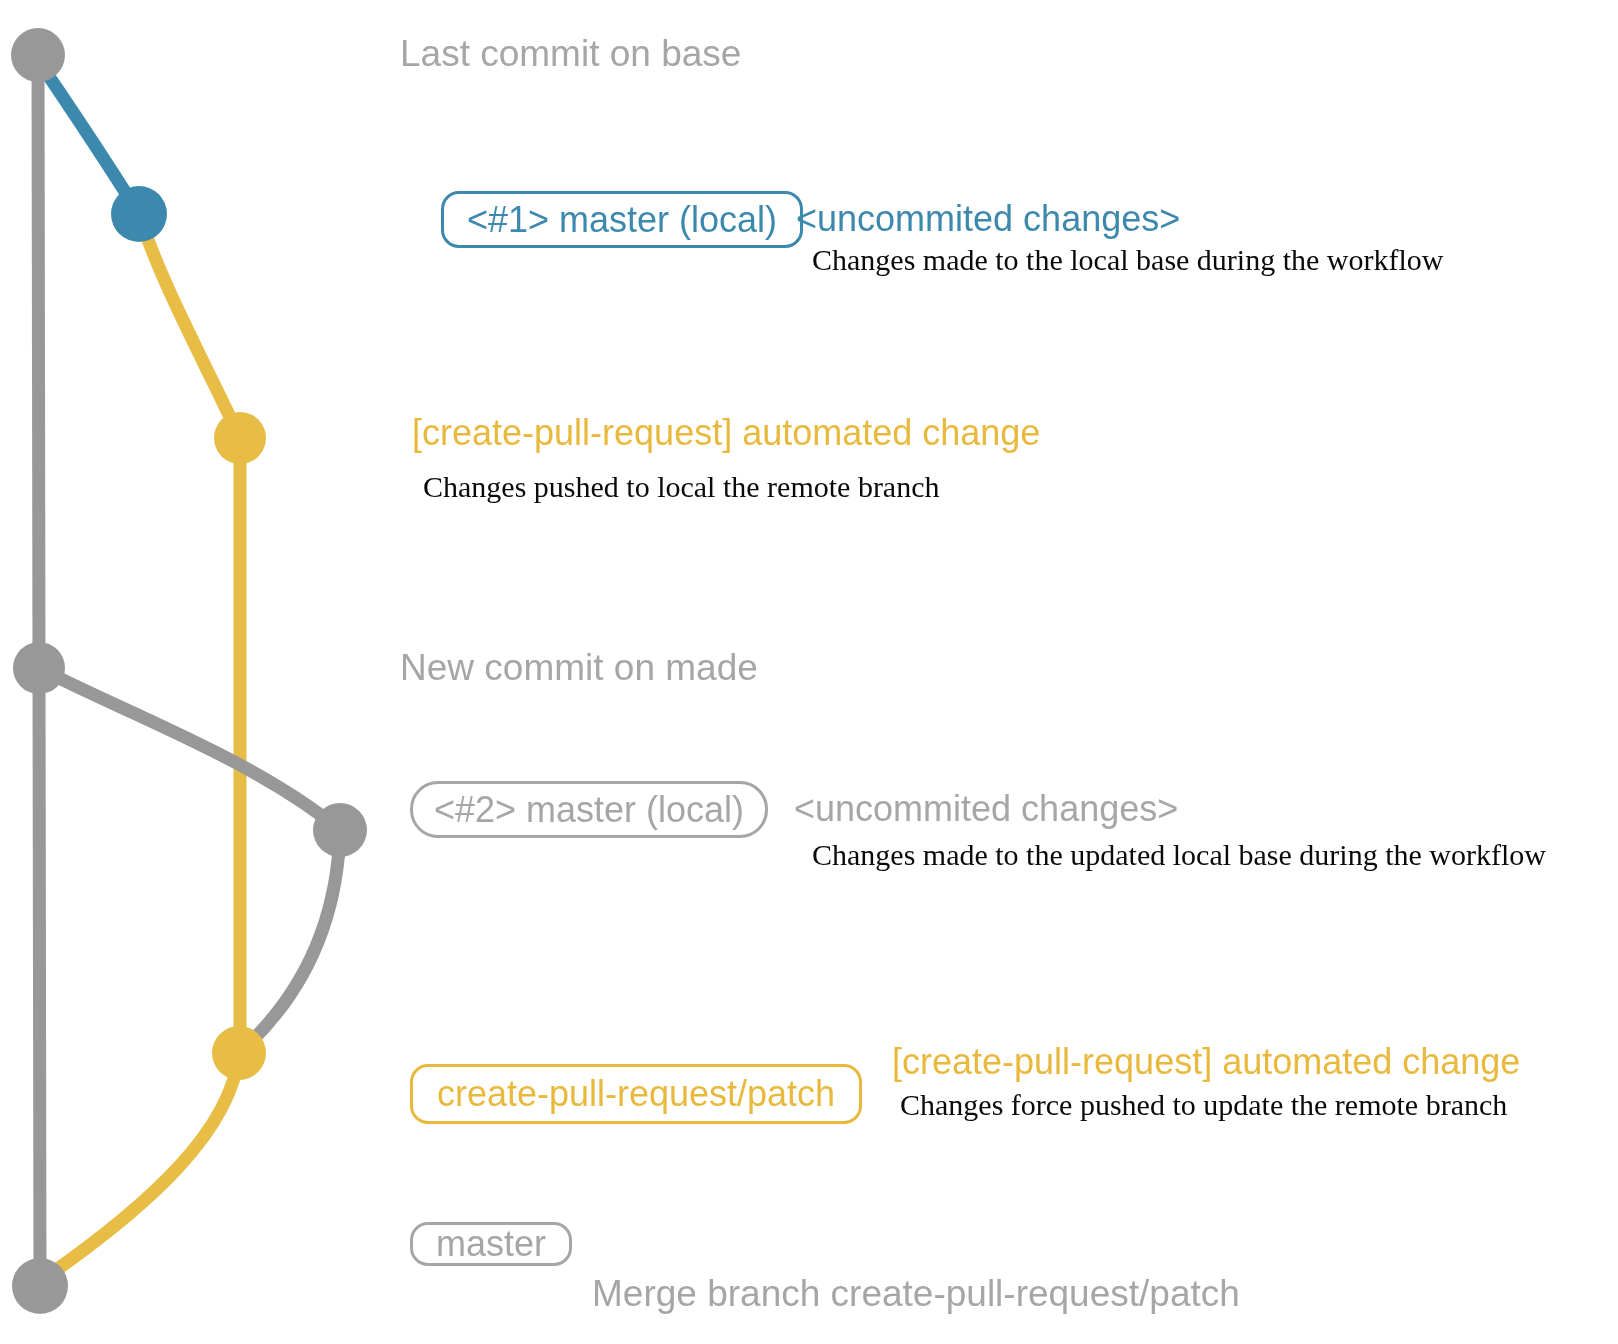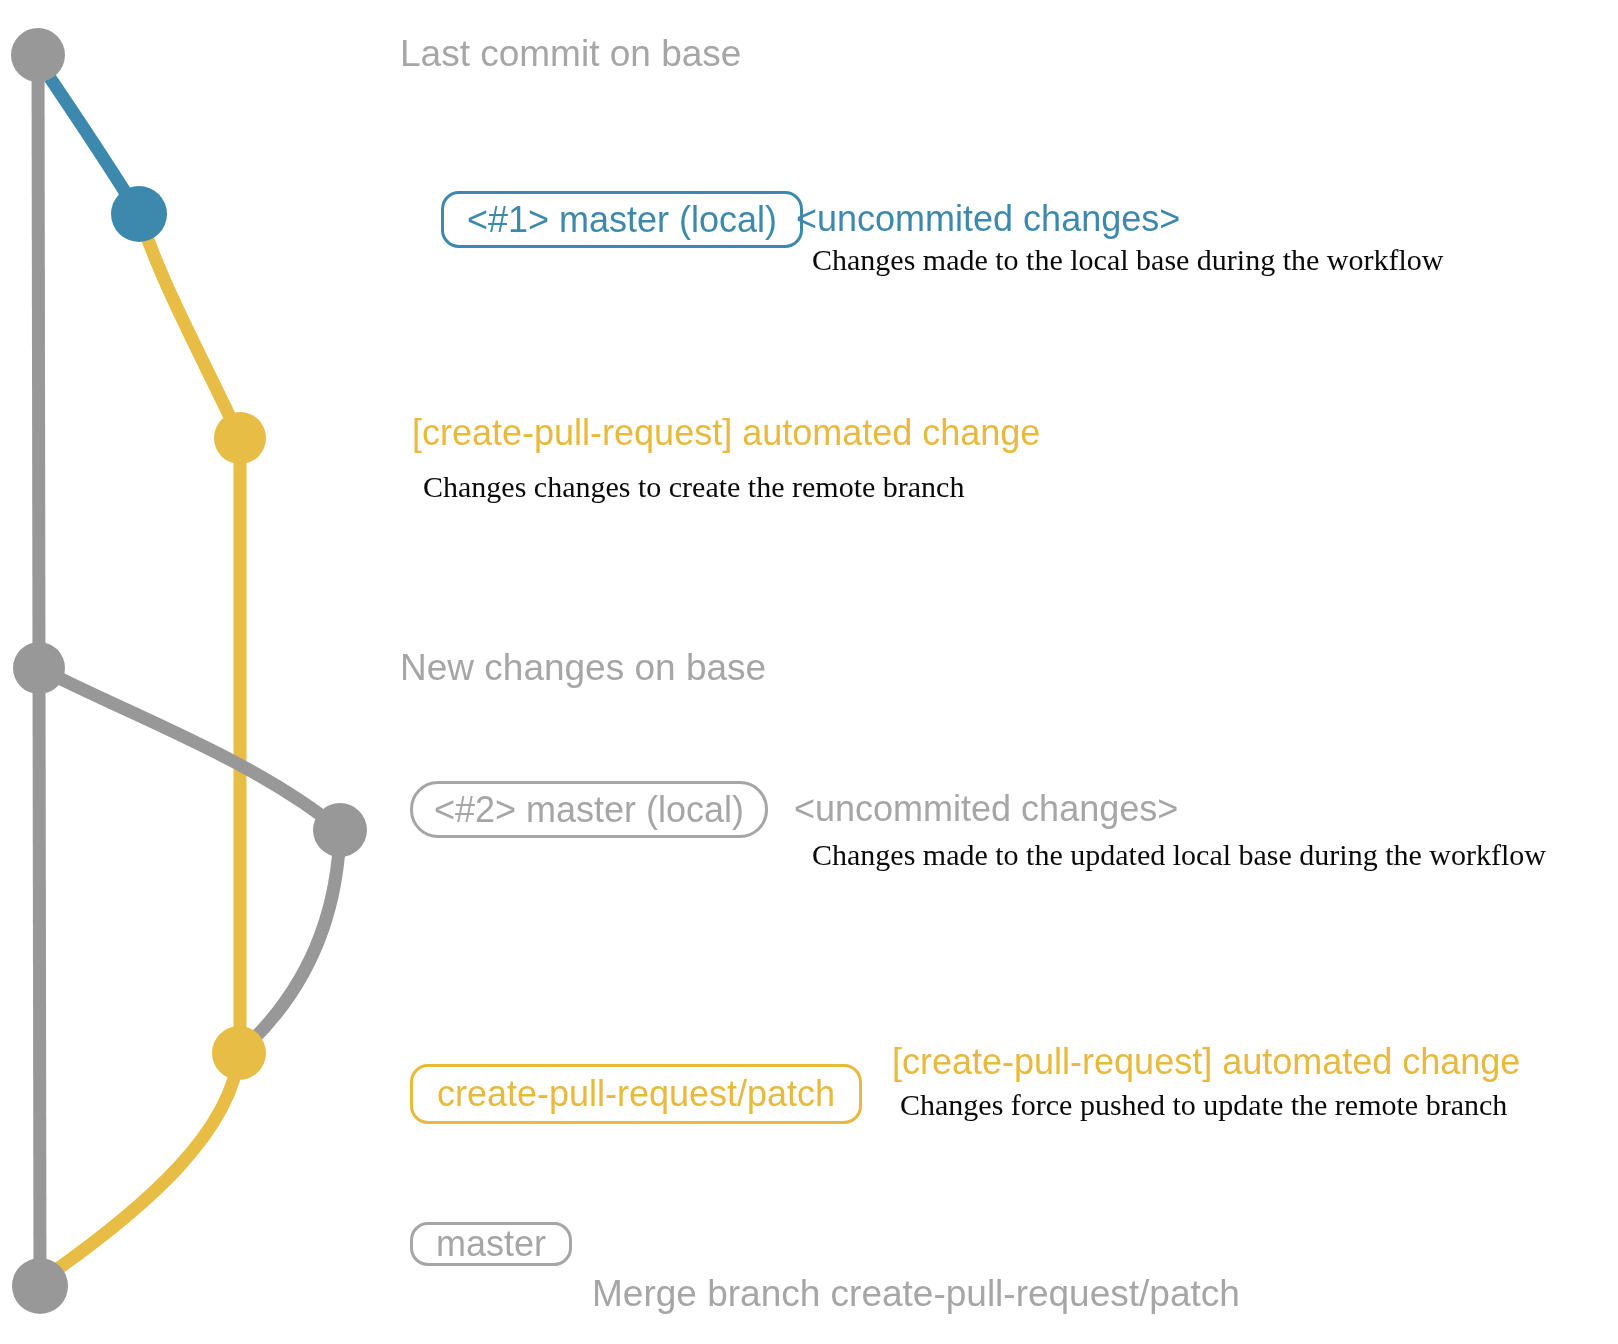--- a/index.html
+++ b/index.html
@@ -65,23 +65,23 @@
     <circle cx="40" cy="1286" r="28" fill="#989898"></circle>
   </svg>
 
   <div class="txt caption" style="left:400px;top:33px;">Last commit on base</div>
 
   <div class="badge blue" style="left:410px;top:191px;width:362px;height:57px;margin-left:31px;">&lt;#1&gt; master (local)</div>
   <div class="txt note blue-text" style="left:796px;top:198px;">&lt;uncommited changes&gt;</div>
   <div class="txt detail" style="left:812px;top:243px;">Changes made to the local base during the workflow</div>
 
   <div class="txt heading yellow-text" style="left:412px;top:412px;">[create-pull-request] automated change</div>
-  <div class="txt detail" style="left:423px;top:470px;">Changes changes to create the remote branch</div>
+  <div class="txt detail" style="left:423px;top:470px;">Changes pushed to local the remote branch</div>
 
-  <div class="txt caption" style="left:400px;top:647px;">New changes on base</div>
+  <div class="txt caption" style="left:400px;top:647px;">New commit on made</div>
 
   <div class="badge gray" style="left:410px;top:781px;width:358px;height:57px;border-radius:28px;">&lt;#2&gt; master (local)</div>
   <div class="txt note gray-text" style="left:794px;top:788px;">&lt;uncommited changes&gt;</div>
   <div class="txt detail" style="left:812px;top:838px;">Changes made to the updated local base during the workflow</div>
 
   <div class="badge yellow" style="left:410px;top:1032px;width:452px;height:60px;">create-pull-request/patch</div>
   <div class="txt heading yellow-text" style="left:892px;top:1041px;">[create-pull-request] automated change</div>
   <div class="txt detail" style="left:900px;top:1088px;">Changes force pushed to update the remote branch</div>
 
   <div class="badge gray" style="left:410px;top:1222px;width:162px;height:44px;">master</div>

